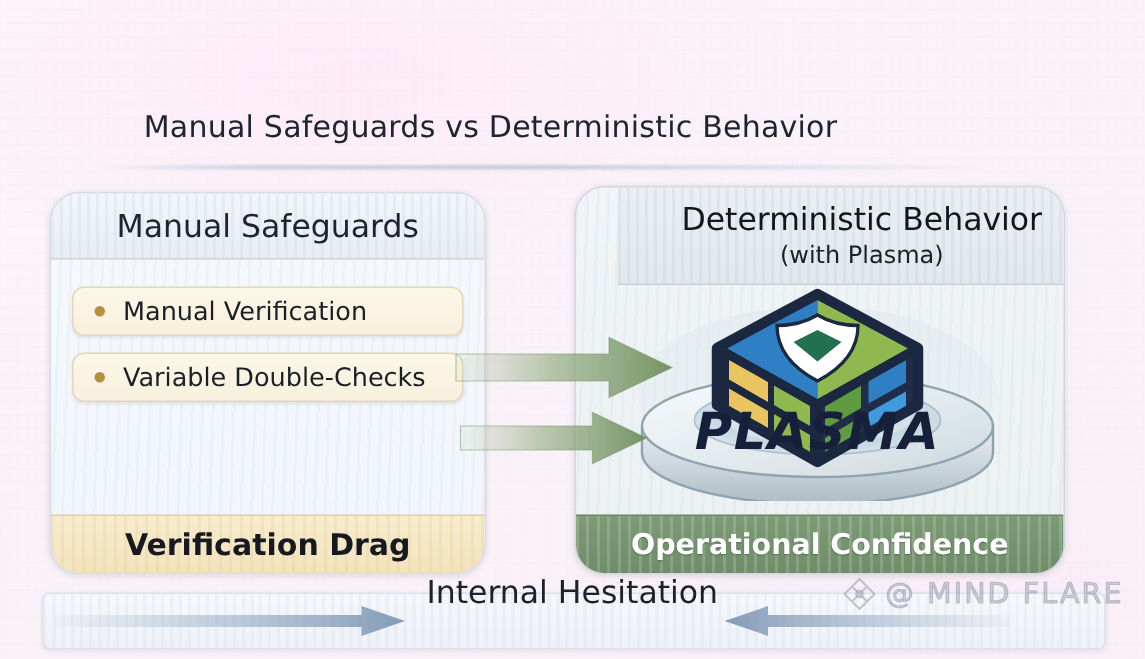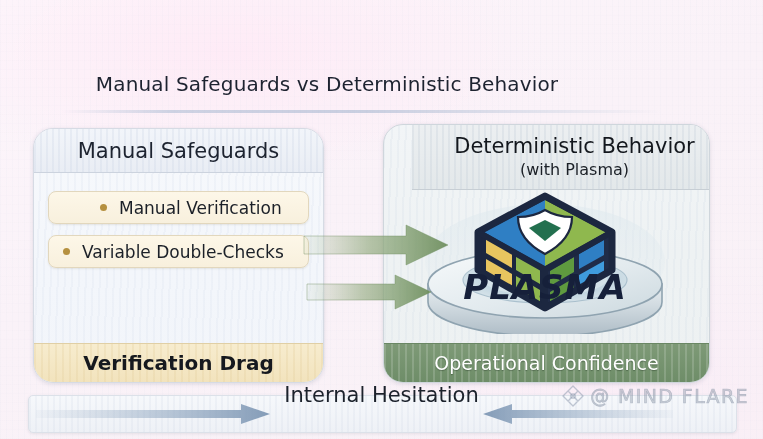--- a/index.html
+++ b/index.html
@@ -99,21 +99,21 @@
     position: relative;
     margin: 0 14px 11px 14px;
     height: 31px;
     border-radius: 8px;
     display: flex;
     align-items: center;
     background: linear-gradient(180deg, #fdf7e8 0%, #f8f0dd 100%);
     border: 1px solid #e2d7bd;
     box-shadow: 0 1px 2px rgba(120,110,85,0.14);
   }
-  .chip:first-child { margin-top: 19px; padding-left: 37px; }
+  .chip:first-child { margin-top: 19px; }
   .chip-dot {
     width: 7px;
     height: 7px;
     border-radius: 50%;
     background: #b5903f;
     margin-left: 14px;
     flex: none;
   }
   .chip-label {
     margin-left: 12px;
@@ -184,20 +184,21 @@
     display: flex;
     align-items: center;
     justify-content: center;
     background:
       repeating-linear-gradient(90deg, rgba(255,255,255,0.16) 0px, rgba(255,255,255,0.16) 2px, rgba(255,255,255,0) 2px, rgba(255,255,255,0) 7px),
       linear-gradient(180deg, #7e9a77 0%, #6e8d68 100%);
     border-top: 1px solid #6a8764;
     font-size: 19px;
     color: #ffffff;
     text-shadow: 0 1px 1px rgba(40,60,40,0.45);
+    font-weight: bold;
   }
 
   
   #logo-stage {
     position: absolute;
     left: 398px;
     top: 184px;
     width: 295px;
     height: 150px;
     font-style: italic;

